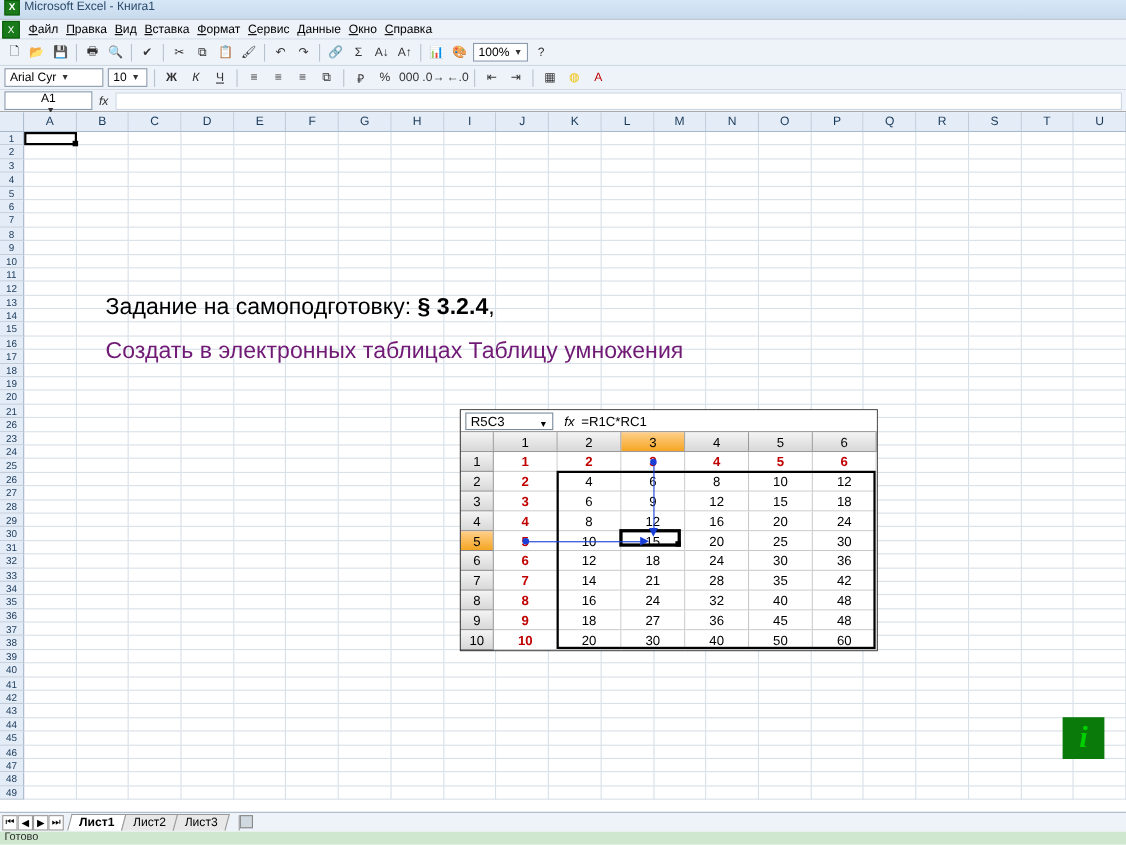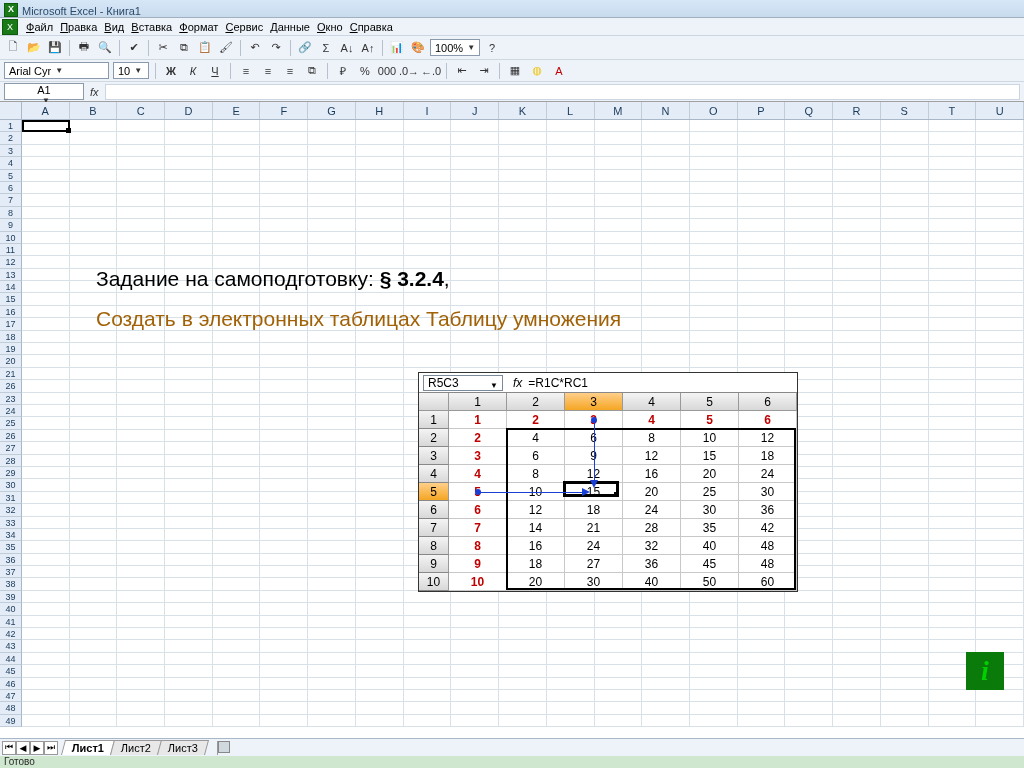--- a/index.html
+++ b/index.html
@@ -9,21 +9,21 @@
   background: #fff;
   width: 1024px;
   height: 768px;
   overflow: hidden;
   position: relative;
 }
 .titlebar {
   background: linear-gradient(#d6e7f7, #c8dbed);
   height: 18px;
   display: flex;
-  align-items: flex-end;
+  align-items: flex-start;
   padding: 0 4px;
   border-bottom: 1px solid #a0b0c0;
   gap: 4px;
   color: #2b4a6a;
 }
 .titlebar .icon { width: 14px; height: 14px; background: #1a7a1a; border: 1px solid #0c5c0c; display: inline-block; position: relative; }
 .titlebar .icon::after { content: "X"; color: #fff; font-size: 9px; font-weight: bold; position: absolute; left: 3px; top: 0; }
 .menubar {
   background: #eef3fa;
   height: 18px;
@@ -122,21 +122,21 @@
   position: absolute;
   left: 96px; top: 165px;
   font-size: 21px; 
   color: #000;
   white-space: nowrap;
 }
 .overlay-text .bold { font-weight: bold; }
 .overlay-text2 {
   position: absolute;
   left: 96px; top: 205px;
-  font-size: 21px; color: #a16207;
+  font-size: 21px; color: #701a75;
   white-space: nowrap;
 }
 
 .mini {
   position: absolute;
   left: 418px; top: 270px;
   border: 1px solid #333;
   background: linear-gradient(#f0f0f0, #e0e0e0);
   font-size: 12px;
 }
@@ -237,21 +237,21 @@
   <span class="tb-btn">📊</span>
   <span class="tb-btn">🎨</span>
   <span class="combo zoom-combo">
       <span>100%</span>
       <span class="caret">▼</span>
     </span>
   <span class="tb-btn">?</span>
 </div>
 
 <div class="fontbar">
-  <span class="combo" style="width:105px">
+  <span class="combo" style="width:90px">
       <span>Arial Cyr</span>
       <span class="caret">▼</span>
     </span>
   <span class="combo" style="width:36px">
       <span>10</span>
       <span class="caret">▼</span>
     </span>
   <span class="tb-sep"></span>
   <span class="tb-btn" style="font-weight:bold">Ж</span>
   <span class="tb-btn" style="font-style:italic">К</span>

